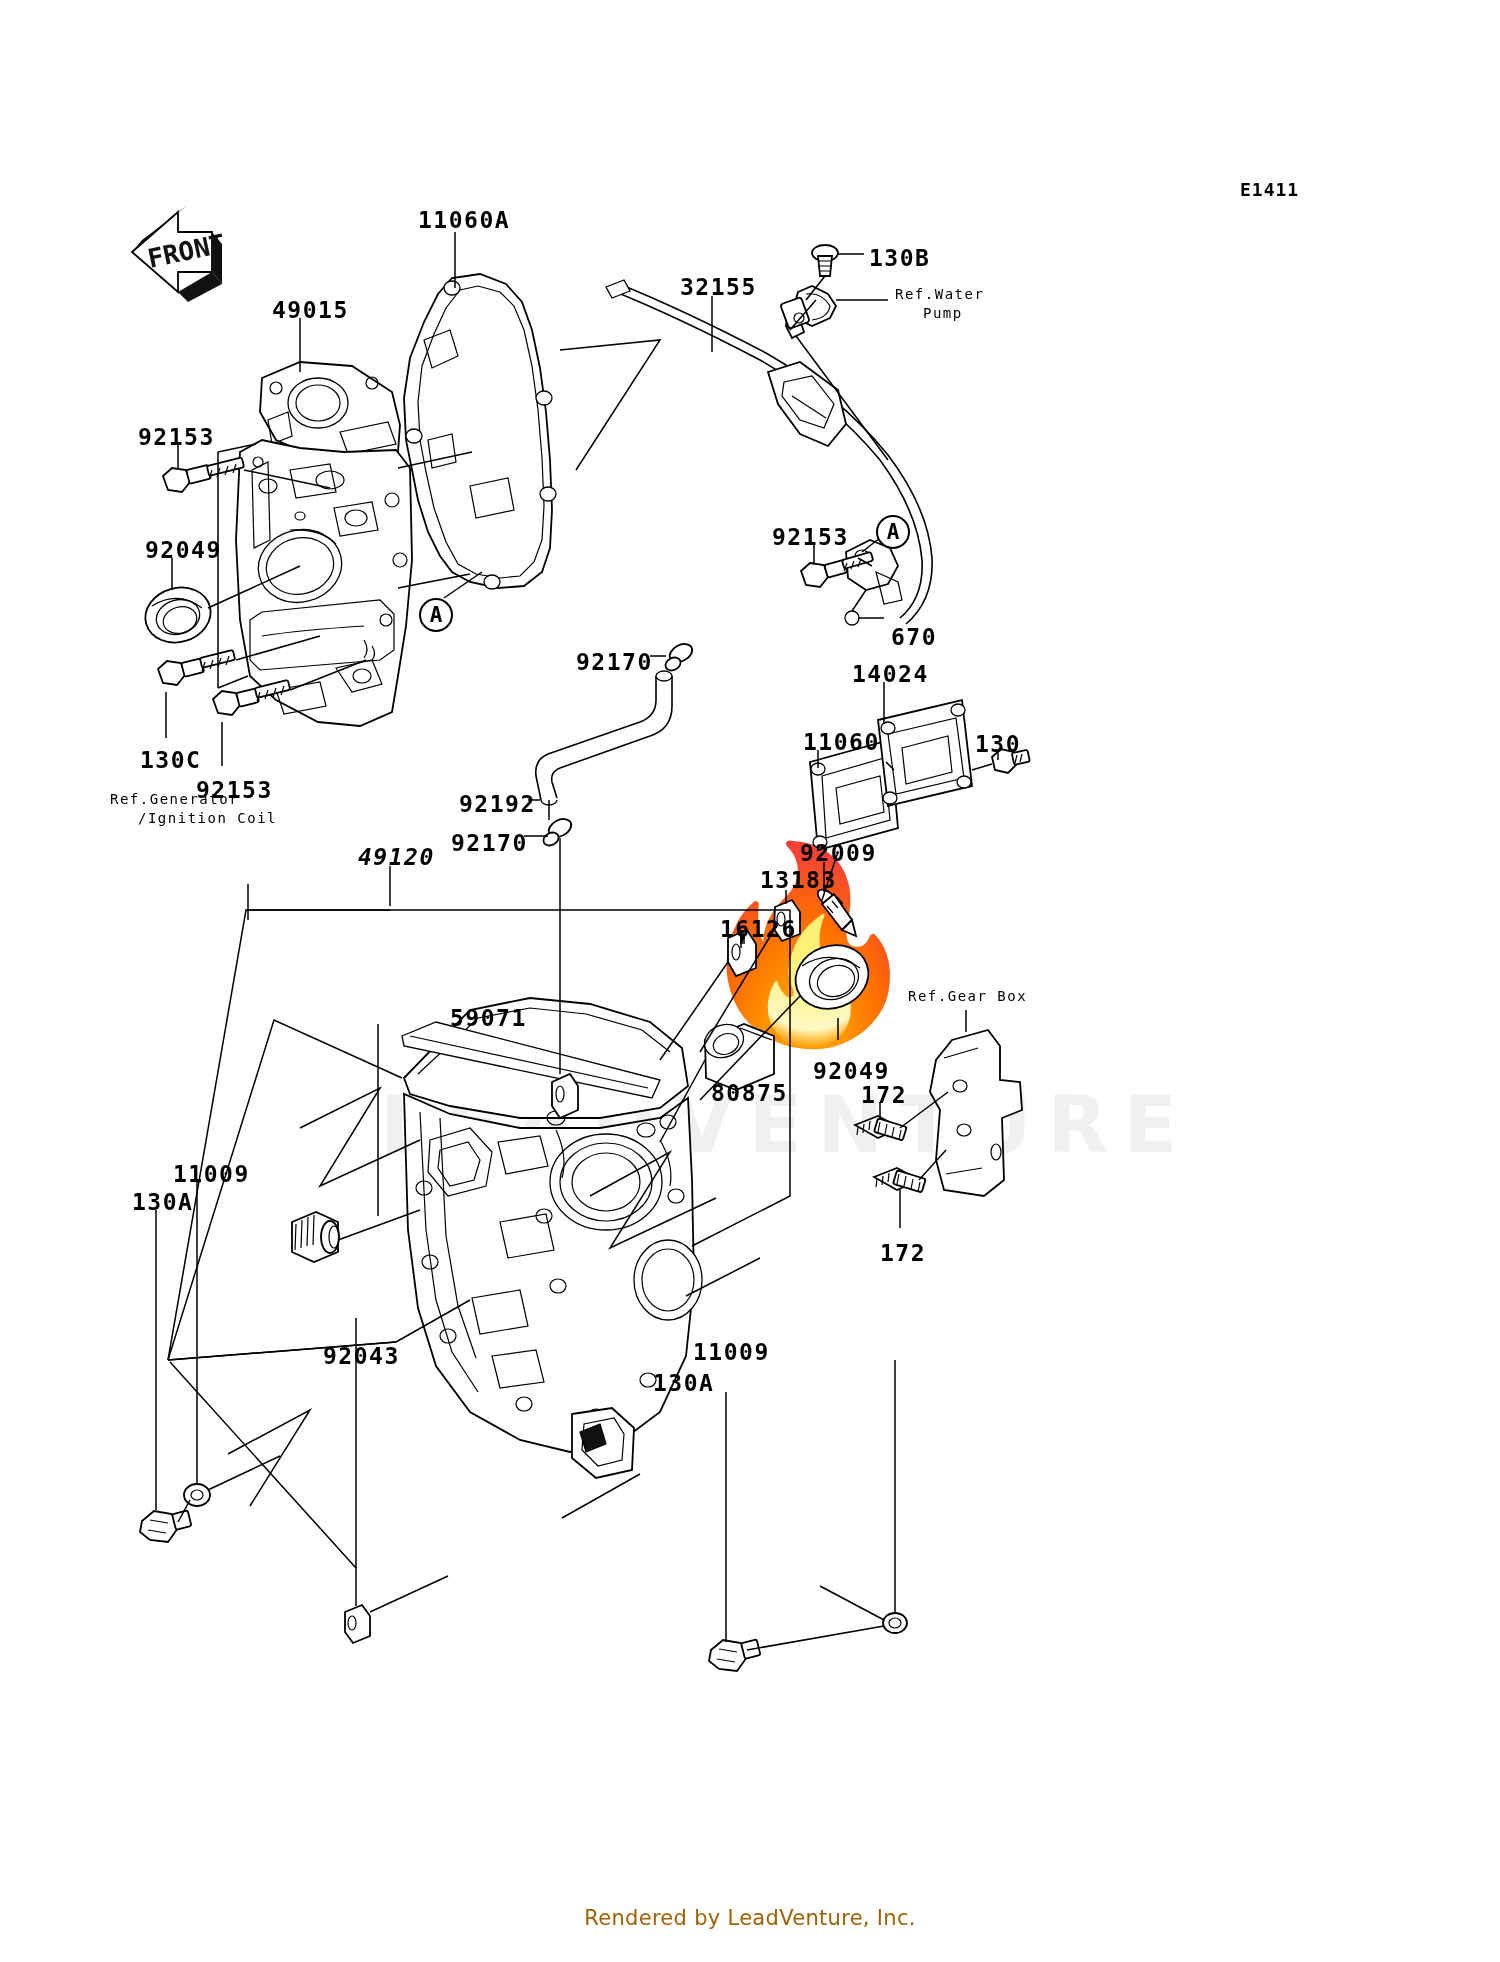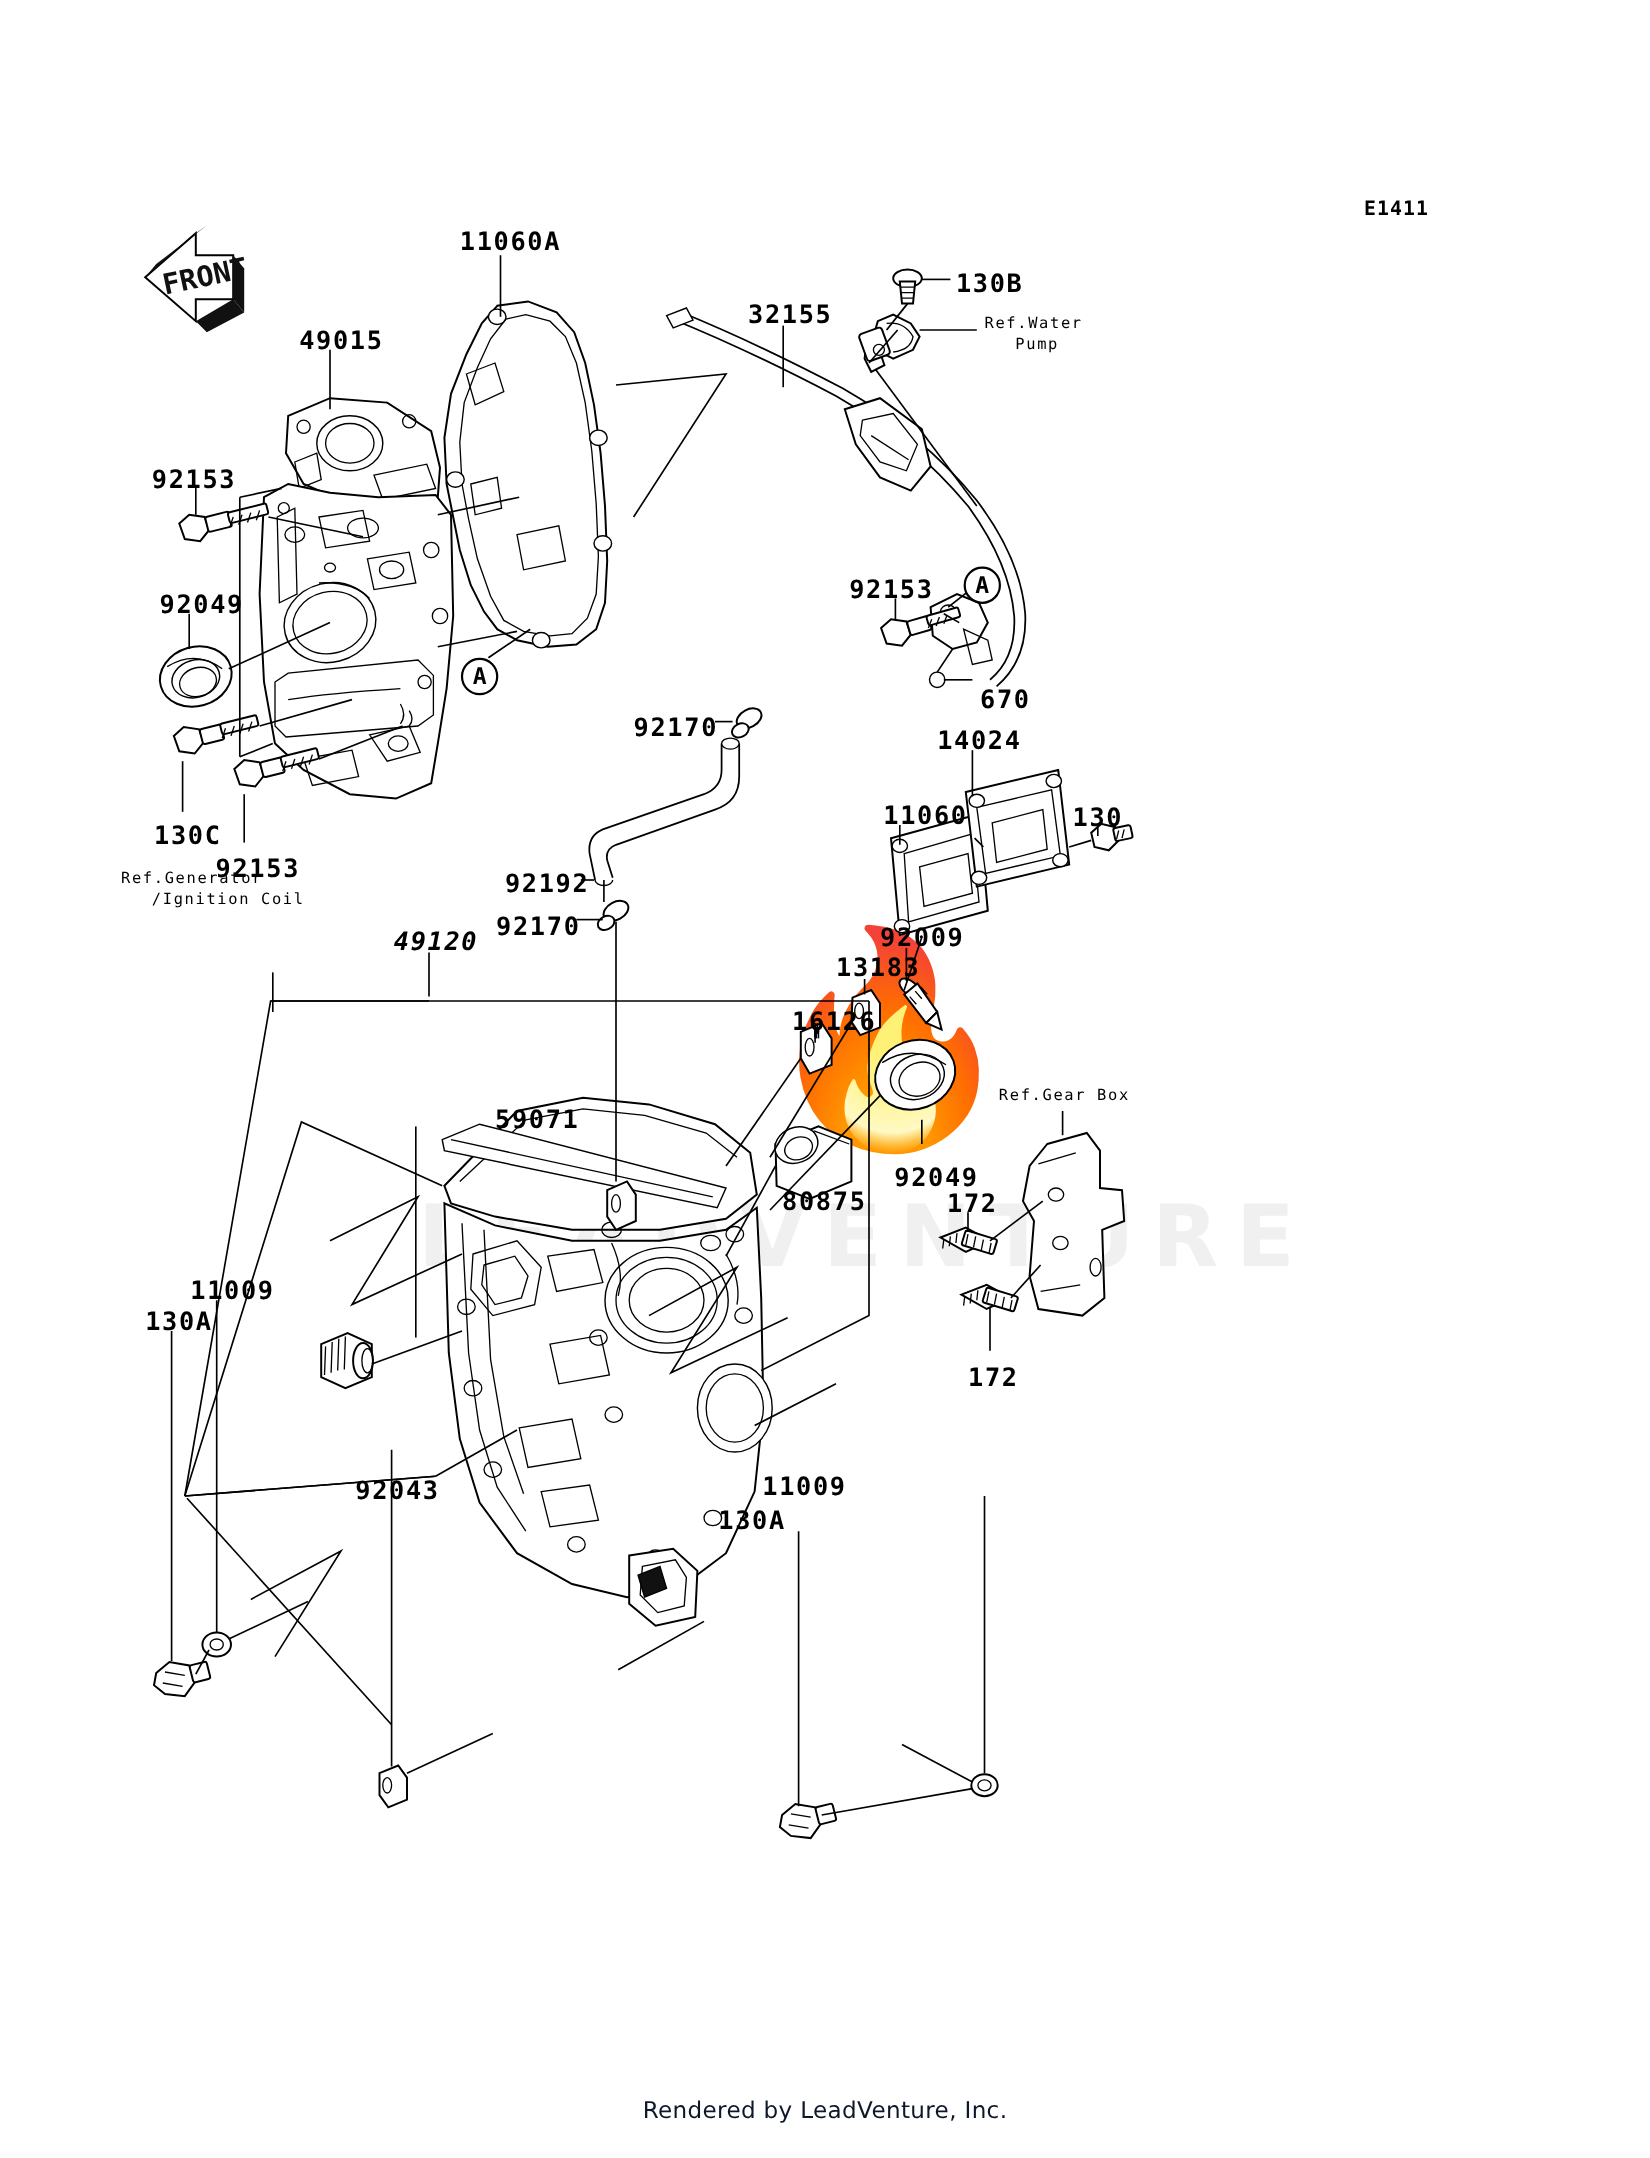--- a/index.html
+++ b/index.html
@@ -46,21 +46,21 @@
     letter-spacing: 1.5px;
   }
   .footer {
     position: absolute;
     left: 0;
     top: 1906px;
     width: 1500px;
     text-align: center;
     font-family: "DejaVu Sans", "Liberation Sans", sans-serif;
     font-size: 21px;
-    color: #0f172a;
+    color: #a16207;
     letter-spacing: 0.3px;
   }
   .wm {
     position: absolute;
     font-family: "DejaVu Sans", "Liberation Sans", sans-serif;
     font-weight: bold;
     color: #f0f0f0;
     user-select: none;
     pointer-events: none;
   }

